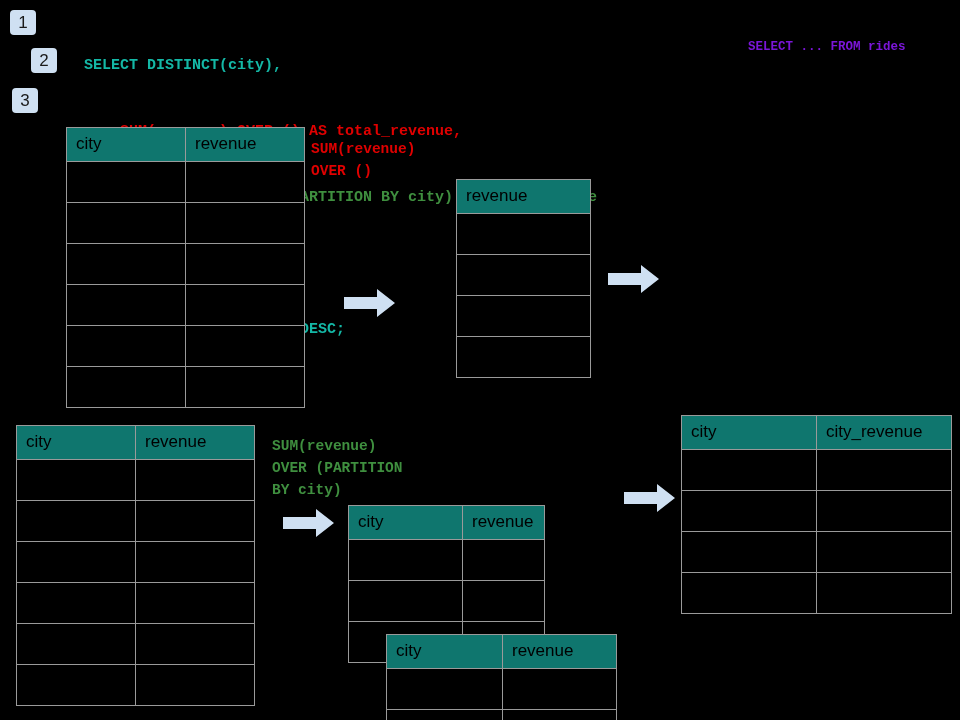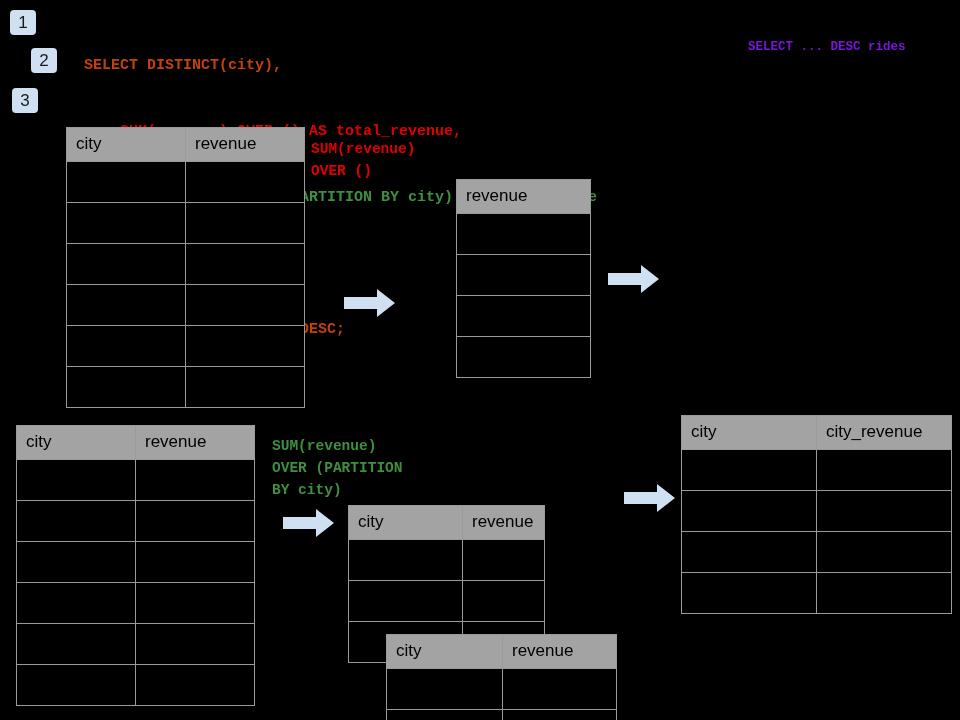--- a/index.html
+++ b/index.html
@@ -40,21 +40,21 @@
   .sql {
     position: absolute;
     font-family: "Liberation Mono", "DejaVu Sans Mono", monospace;
     font-size: 15px;
     font-weight: bold;
     line-height: 22px;
     white-space: pre;
     letter-spacing: 0px;
   }
   .sql .ln { display: block; }
-  .c-purple { color: #c2410c; }
+  .c-purple { color: #14b8a6; }
   .c-red    { color: #e00000; }
   .c-green  { color: #3f8f3f; }
 
   .sidenote {
     position: absolute;
     font-family: "Liberation Mono", "DejaVu Sans Mono", monospace;
     font-size: 12.5px;
     font-weight: bold;
     line-height: 19px;
     color: #7b16d9;
@@ -80,21 +80,21 @@
     border-collapse: collapse;
     table-layout: fixed;
     background: #000000;
   }
   .tbl th, .tbl td {
     border: 1px solid #9a9a9a;
     box-sizing: border-box;
     padding: 0;
   }
   .tbl th {
-    background: #a3a3a3;
+    background: #0f766e;
     color: #000000;
     font-family: "Liberation Sans", sans-serif;
     font-weight: normal;
     font-size: 17px;
     text-align: left;
     padding: 4px 0 5px 9px;
     height: 34px;
   }
   .tbl td {
     background: #000000;
@@ -116,21 +116,21 @@
   <div class="badge" style="left:12px; top:88px;">3</div>
 
   <div class="sql" style="left:84px; top:11px;">
     <span class="ln c-purple">SELECT DISTINCT(city),</span>
     <span class="ln c-red">    SUM(revenue) OVER () AS total_revenue,</span>
     <span class="ln c-green">    SUM(revenue) OVER (PARTITION BY city) as city_revenue</span>
     <span class="ln c-purple">  FROM rides</span>
     <span class="ln c-purple">  ORDER by city_revenue DESC;</span>
   </div>
 
-  <div class="sidenote" style="left:748px; top:38px;">SELECT ... DESC rides</div>
+  <div class="sidenote" style="left:748px; top:38px;">SELECT ... FROM rides</div>
 
   <div class="annot red" style="left:311px; top:138px;">SUM(revenue)
 OVER ()</div>
 
   <div class="annot green" style="left:272px; top:435px;">SUM(revenue)
 OVER (PARTITION
 BY city)</div>
 
   <table class="tbl" style="left:66px; top:127px; width:238px;">
     <colgroup>

